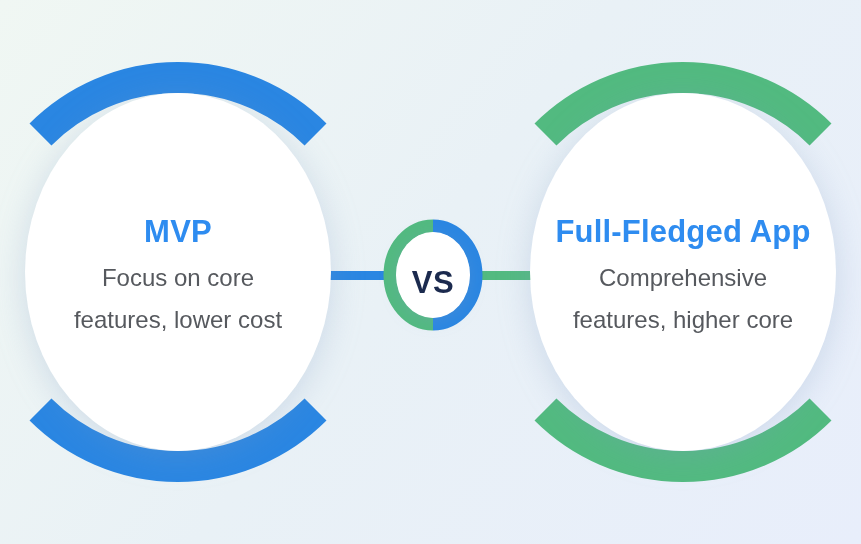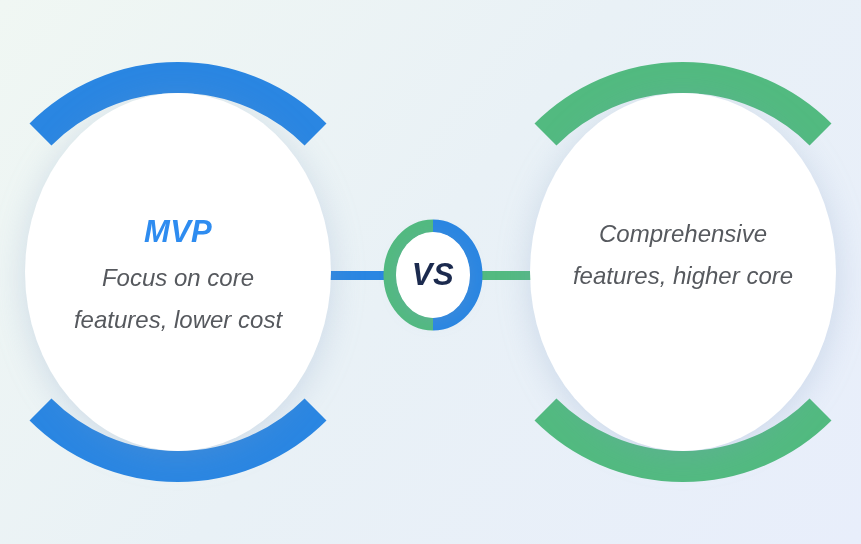--- a/index.html
+++ b/index.html
@@ -4,21 +4,20 @@
 <style>
   html, body { margin: 0; padding: 0; }
   body { font-family: "Liberation Sans", "DejaVu Sans", sans-serif; }
 
   .stage {
     position: relative;
     width: 861px;
     height: 544px;
     overflow: hidden;
     background: linear-gradient(128deg, #f0f7f3 0%, #e9f1f6 48%, #e8eefb 100%);
-    font-style: italic;
   }
 
   .stage svg { position: absolute; left: 0; top: 0; }
 
   .card-ellipse { filter: drop-shadow(0 5px 16px rgba(125, 155, 195, 0.28)); }
   .vs-white { filter: drop-shadow(0 3px 8px rgba(125, 155, 195, 0.25)); }
 
   .card-text {
     position: absolute;
     top: 213px;
@@ -38,21 +37,21 @@
     color: #56595e;
     line-height: 42px;
     white-space: pre-line;
   }
   .text-left  { left: 25px; }
   .text-right { left: 530px; }
 
   .vs-label {
     position: absolute;
     left: 393px;
-    top: 255px;
+    top: 263px;
     width: 80px;
     text-align: center;
     font-size: 31px;
     font-weight: bold;
     letter-spacing: 0.5px;
     line-height: 40px;
     color: #1b2a4e;
   }
 </style>
 </head>
@@ -78,19 +77,20 @@
     <ellipse class="vs-white" cx="433" cy="275" rx="37" ry="43" fill="#ffffff"></ellipse>
   </svg>
 
   <div class="card-text text-left">
     <div class="title">MVP</div>
     <div class="desc">Focus on core
 features, lower cost</div>
   </div>
 
   <div class="card-text text-right">
+    <div class="title">Full-Fledged App</div>
     <div class="desc">Comprehensive
 features, higher core</div>
   </div>
 
   <div class="vs-label">VS</div>
 
 </div>
 
 </body></html>

